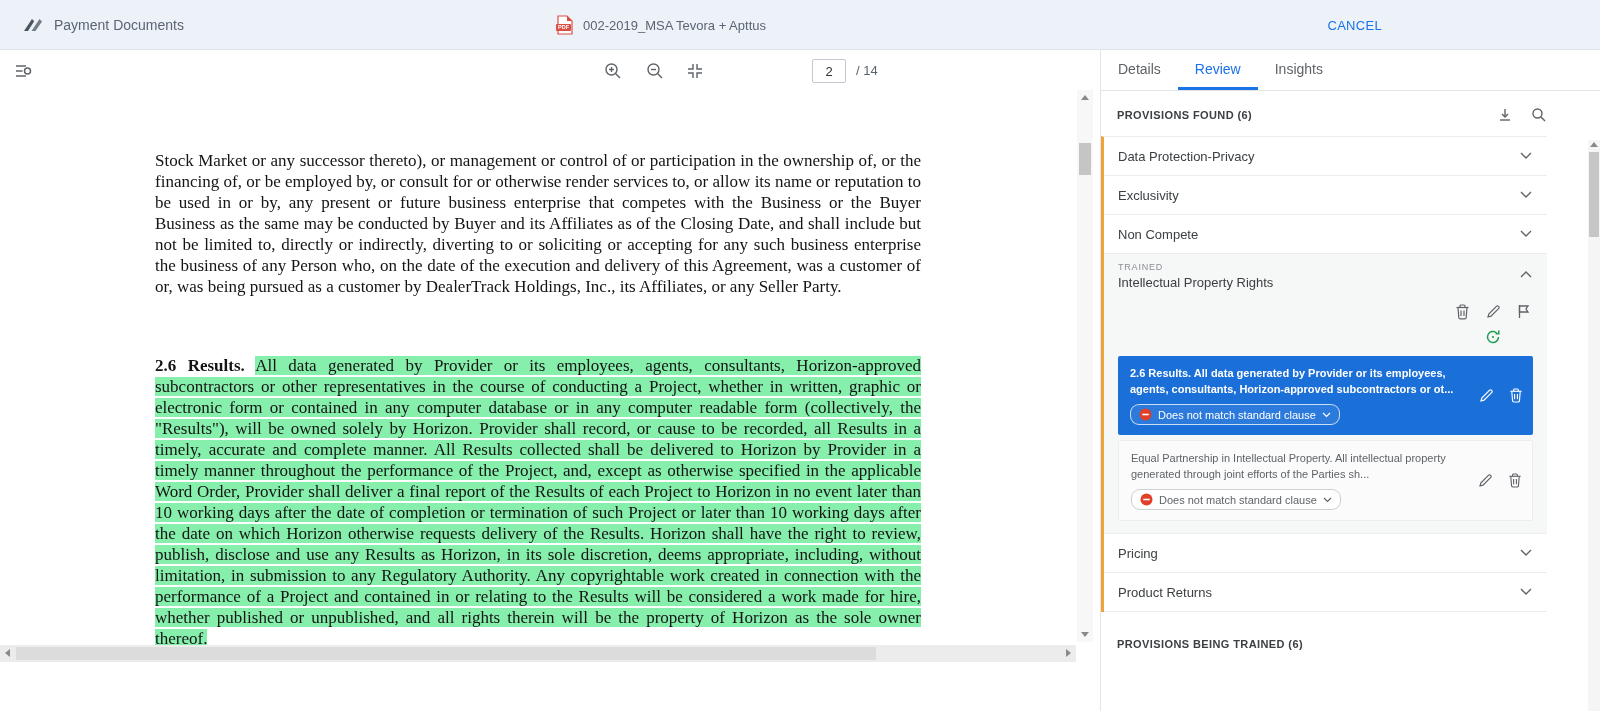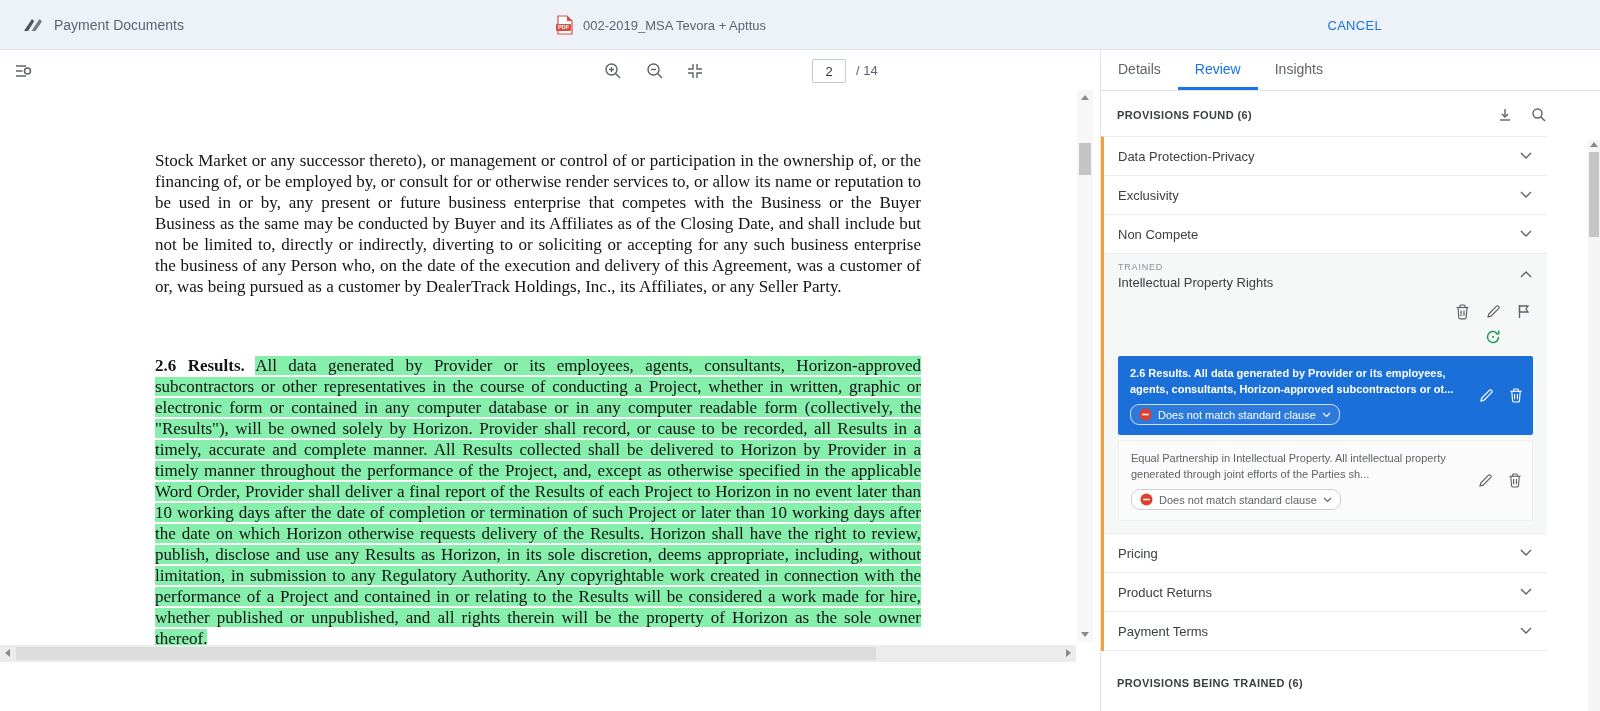--- a/index.html
+++ b/index.html
@@ -367,28 +367,20 @@
 
           <div class="prov-item">
             <span class="label">Product Returns</span>
             <span class="chev">
               <svg width="12" height="8" viewBox="0 0 12 8">
                   <path d="M1 1l5 5 5-5" stroke="#5f6368" stroke-width="1.4" fill="none"></path>
                 </svg>
             </span>
           </div>
 
-          <div class="prov-item">
-            <span class="label">Payment Terms</span>
-            <span class="chev">
-              <svg width="12" height="8" viewBox="0 0 12 8">
-                  <path d="M1 1l5 5 5-5" stroke="#5f6368" stroke-width="1.4" fill="none"></path>
-                </svg>
-            </span>
-          </div>
 
         </div>
 
         <div class="trained-header">
           <span class="section-label">PROVISIONS BEING TRAINED (6)</span>
         </div>
 
       </div>
 
       <div class="outer-scroll">

